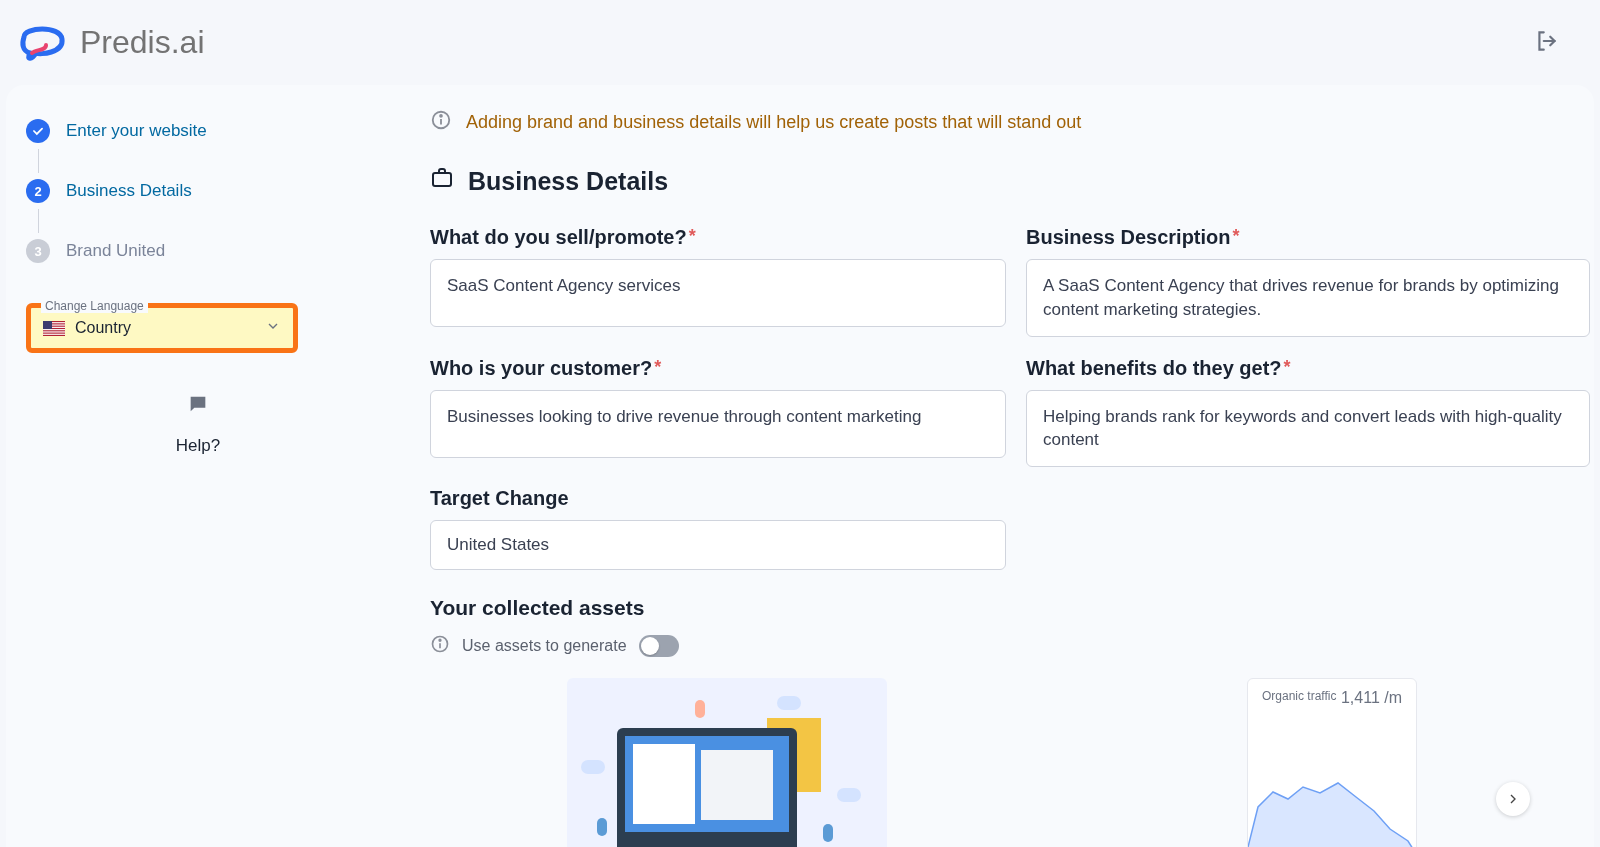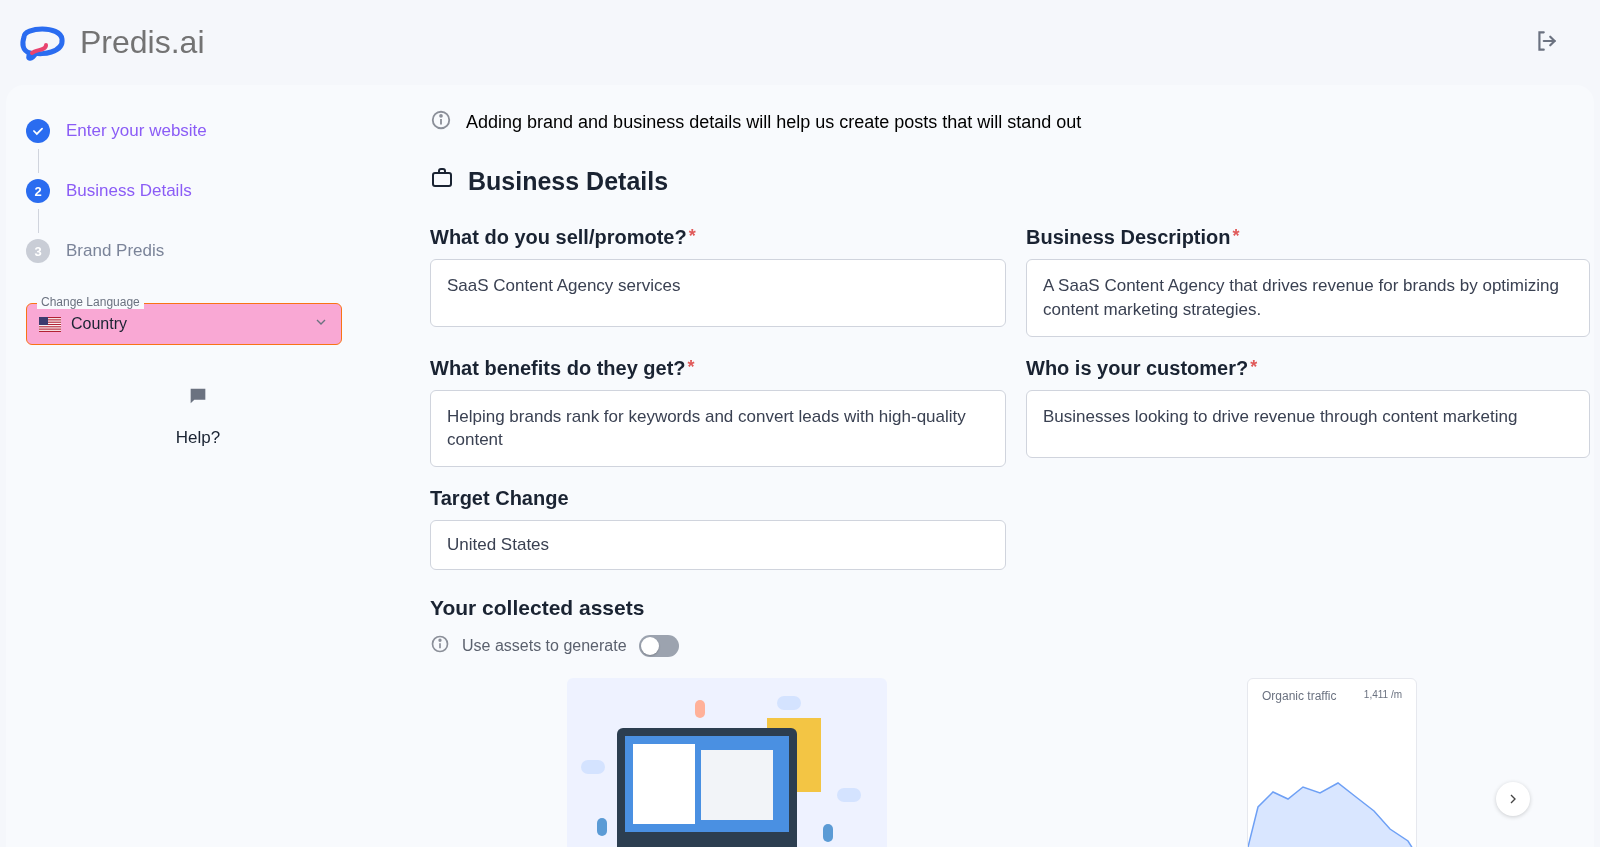--- a/index.html
+++ b/index.html
@@ -42,34 +42,34 @@
   }
   .step { display: flex; align-items: center; gap: 16px; margin-bottom: 0; }
   .step-circle {
     width: 24px; height: 24px; border-radius: 50%;
     display: flex; align-items: center; justify-content: center;
     font-size: 13px; font-weight: 600; color: #fff;
   }
   .step-circle.done { background: #2a6cf0; }
   .step-circle.active { background: #2a6cf0; }
   .step-circle.pending { background: #c9cdd6; }
-  .step-label { font-size: 17px; color: #8b5cf6; font-weight: 400; }
+  .step-label { font-size: 17px; color: #0369a1; font-weight: 400; }
   .step-label.pending { color: #7b8499; }
   .step-connector {
     width: 1px; height: 24px; background: #d0d4dd; margin: 6px 0 6px 12px;
   }
 
   .lang-field {
     margin-top: 40px;
     position: relative;
-    border: 1px solid #f97316;
+    border: 5px solid #f97316;
     border-radius: 6px;
-    background: #f9a8d4;
+    background: #fef9c3;
     padding: 10px 12px;
-    width: 316px;
+    width: 272px;
     display: flex;
     align-items: center;
     gap: 10px;
   }
   .lang-legend {
     position: absolute;
     top: -9px; left: 10px;
     background: #f8fafd;
     padding: 0 4px;
     font-size: 12px;
@@ -89,21 +89,21 @@
   .help-row span { font-size: 17px; color: #1a2332; }
 
   
   .main {
     flex: 1;
     padding: 24px 40px 0 54px;
     overflow: hidden;
   }
   .info-row {
     display: flex; align-items: center; gap: 14px;
-    color: #000000;
+    color: #a16207;
     font-size: 18px;
     margin-bottom: 30px;
   }
   .section-title {
     display: flex; align-items: center; gap: 14px;
     font-size: 25px; font-weight: 700; color: #1a2332;
     margin-bottom: 30px;
   }
 
   .form-grid {
@@ -187,21 +187,21 @@
   
   .illus-monitor { position:absolute; left:50px; top:50px; width:180px; height:120px; background:#2c3e50; border-radius:6px 6px 0 0; }
   .illus-screen { position:absolute; left:58px; top:58px; width:164px; height:96px; background:#4a90e2; }
   .illus-panel1 { position:absolute; left:66px; top:66px; width:62px; height:80px; background:#fff; }
   .illus-panel2 { position:absolute; left:134px; top:72px; width:72px; height:70px; background:#f2f4f8; }
   .illus-note  { position:absolute; left:200px; top:40px; width:54px; height:74px; background:#f3c544; }
   .illus-cloud { position:absolute; width:24px; height:14px; background:#d4e3ff; border-radius:10px; }
   .illus-person{ position:absolute; width:10px; height:18px; border-radius:5px; }
 
   .chart-label { position:absolute; top:10px; left:14px; font-size:12px; color:#6b7280; }
-  .chart-val   { position:absolute; top:10px; right:14px; font-size:10px; color:#6b7280; }
+  .chart-val   { position:absolute; top:10px; right:14px; font-size:16px; color:#6b7280; }
   .chart-area  { position:absolute; left:0; right:0; bottom:0; height:130px; }
 </style>
 </head>
 <body>
 
 <div class="topbar">
   <div class="logo-wrap">
     <span class="logo-icon">
       <svg viewBox="0 0 60 48" width="60" height="48">
         <path d="M12 18 C12 8, 48 6, 50 20 C52 34, 28 36, 24 34 C20 40, 14 42, 18 34 C10 32, 10 24, 12 18 Z" fill="none" stroke="#2a6cf0" stroke-width="5" stroke-linecap="round"></path>
@@ -234,21 +234,21 @@
     <div class="step-connector"></div>
 
     <div class="step">
       <span class="step-circle active">2</span>
       <span class="step-label">Business Details</span>
     </div>
     <div class="step-connector"></div>
 
     <div class="step">
       <span class="step-circle pending">3</span>
-      <span class="step-label pending">Brand Predis</span>
+      <span class="step-label pending">Brand United</span>
     </div>
 
     <div class="lang-field">
       <span class="lang-legend">Change Language</span>
       <span class="lang-flag">
         <svg viewBox="0 0 22 15" width="22" height="15">
           <rect width="22" height="15" fill="#b22234"></rect>
           <g fill="#fff">
               <rect y="1.15" width="22" height="1.15"></rect>
               <rect y="3.46" width="22" height="1.15"></rect>
@@ -312,30 +312,30 @@
 
       <div>
         <div class="field-label">
           <span>Business Description</span><span class="req">*</span>
         </div>
         <div class="textbox">A SaaS Content Agency that drives revenue for brands by optimizing content marketing strategies.</div>
       </div>
 
       <div>
         <div class="field-label">
+          <span>Who is your customer?</span><span class="req">*</span>
+        </div>
+        <div class="textbox">Businesses looking to drive revenue through content marketing</div>
+      </div>
+
+      <div>
+        <div class="field-label">
           <span>What benefits do they get?</span><span class="req">*</span>
         </div>
         <div class="textbox">Helping brands rank for keywords and convert leads with high-quality content</div>
-      </div>
-
-      <div>
-        <div class="field-label">
-          <span>Who is your customer?</span><span class="req">*</span>
-        </div>
-        <div class="textbox">Businesses looking to drive revenue through content marketing</div>
       </div>
 
       <div class="full">
         <div class="field-label">Target Change</div>
         <div class="textbox single">United States</div>
       </div>
     </div>
 
     <div class="assets-title">Your collected assets</div>
 

